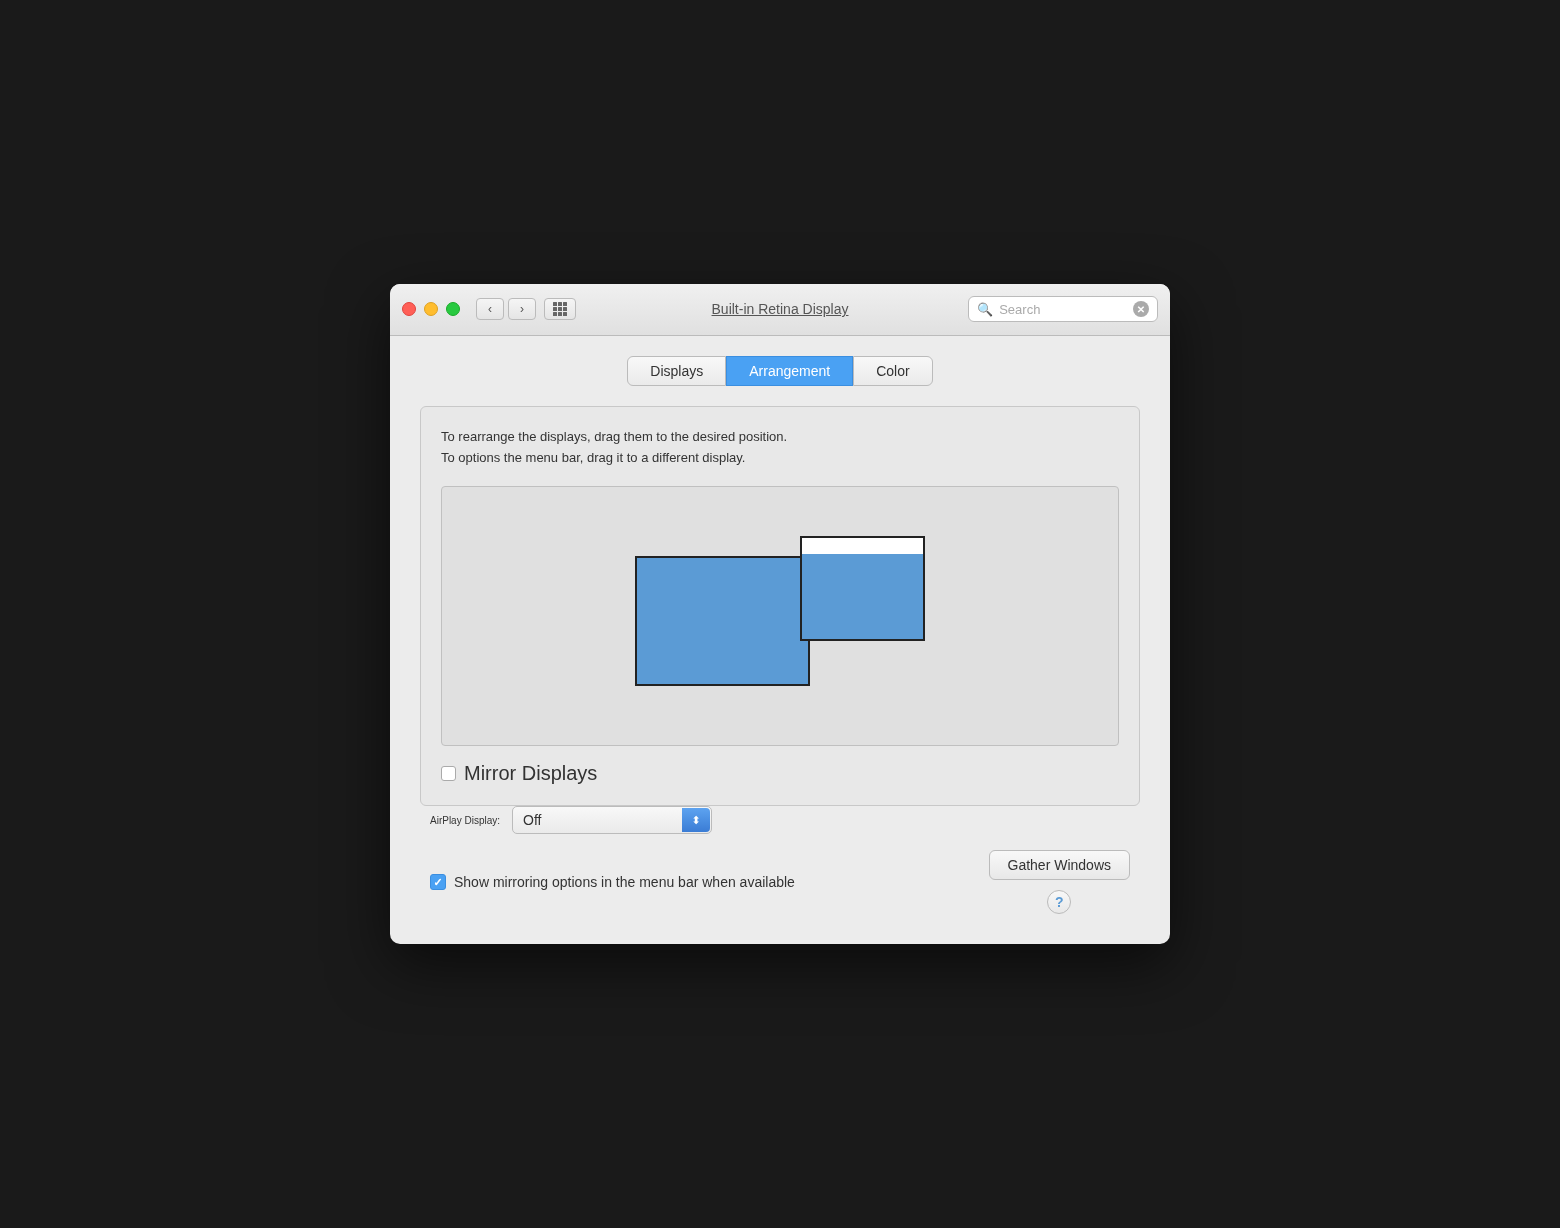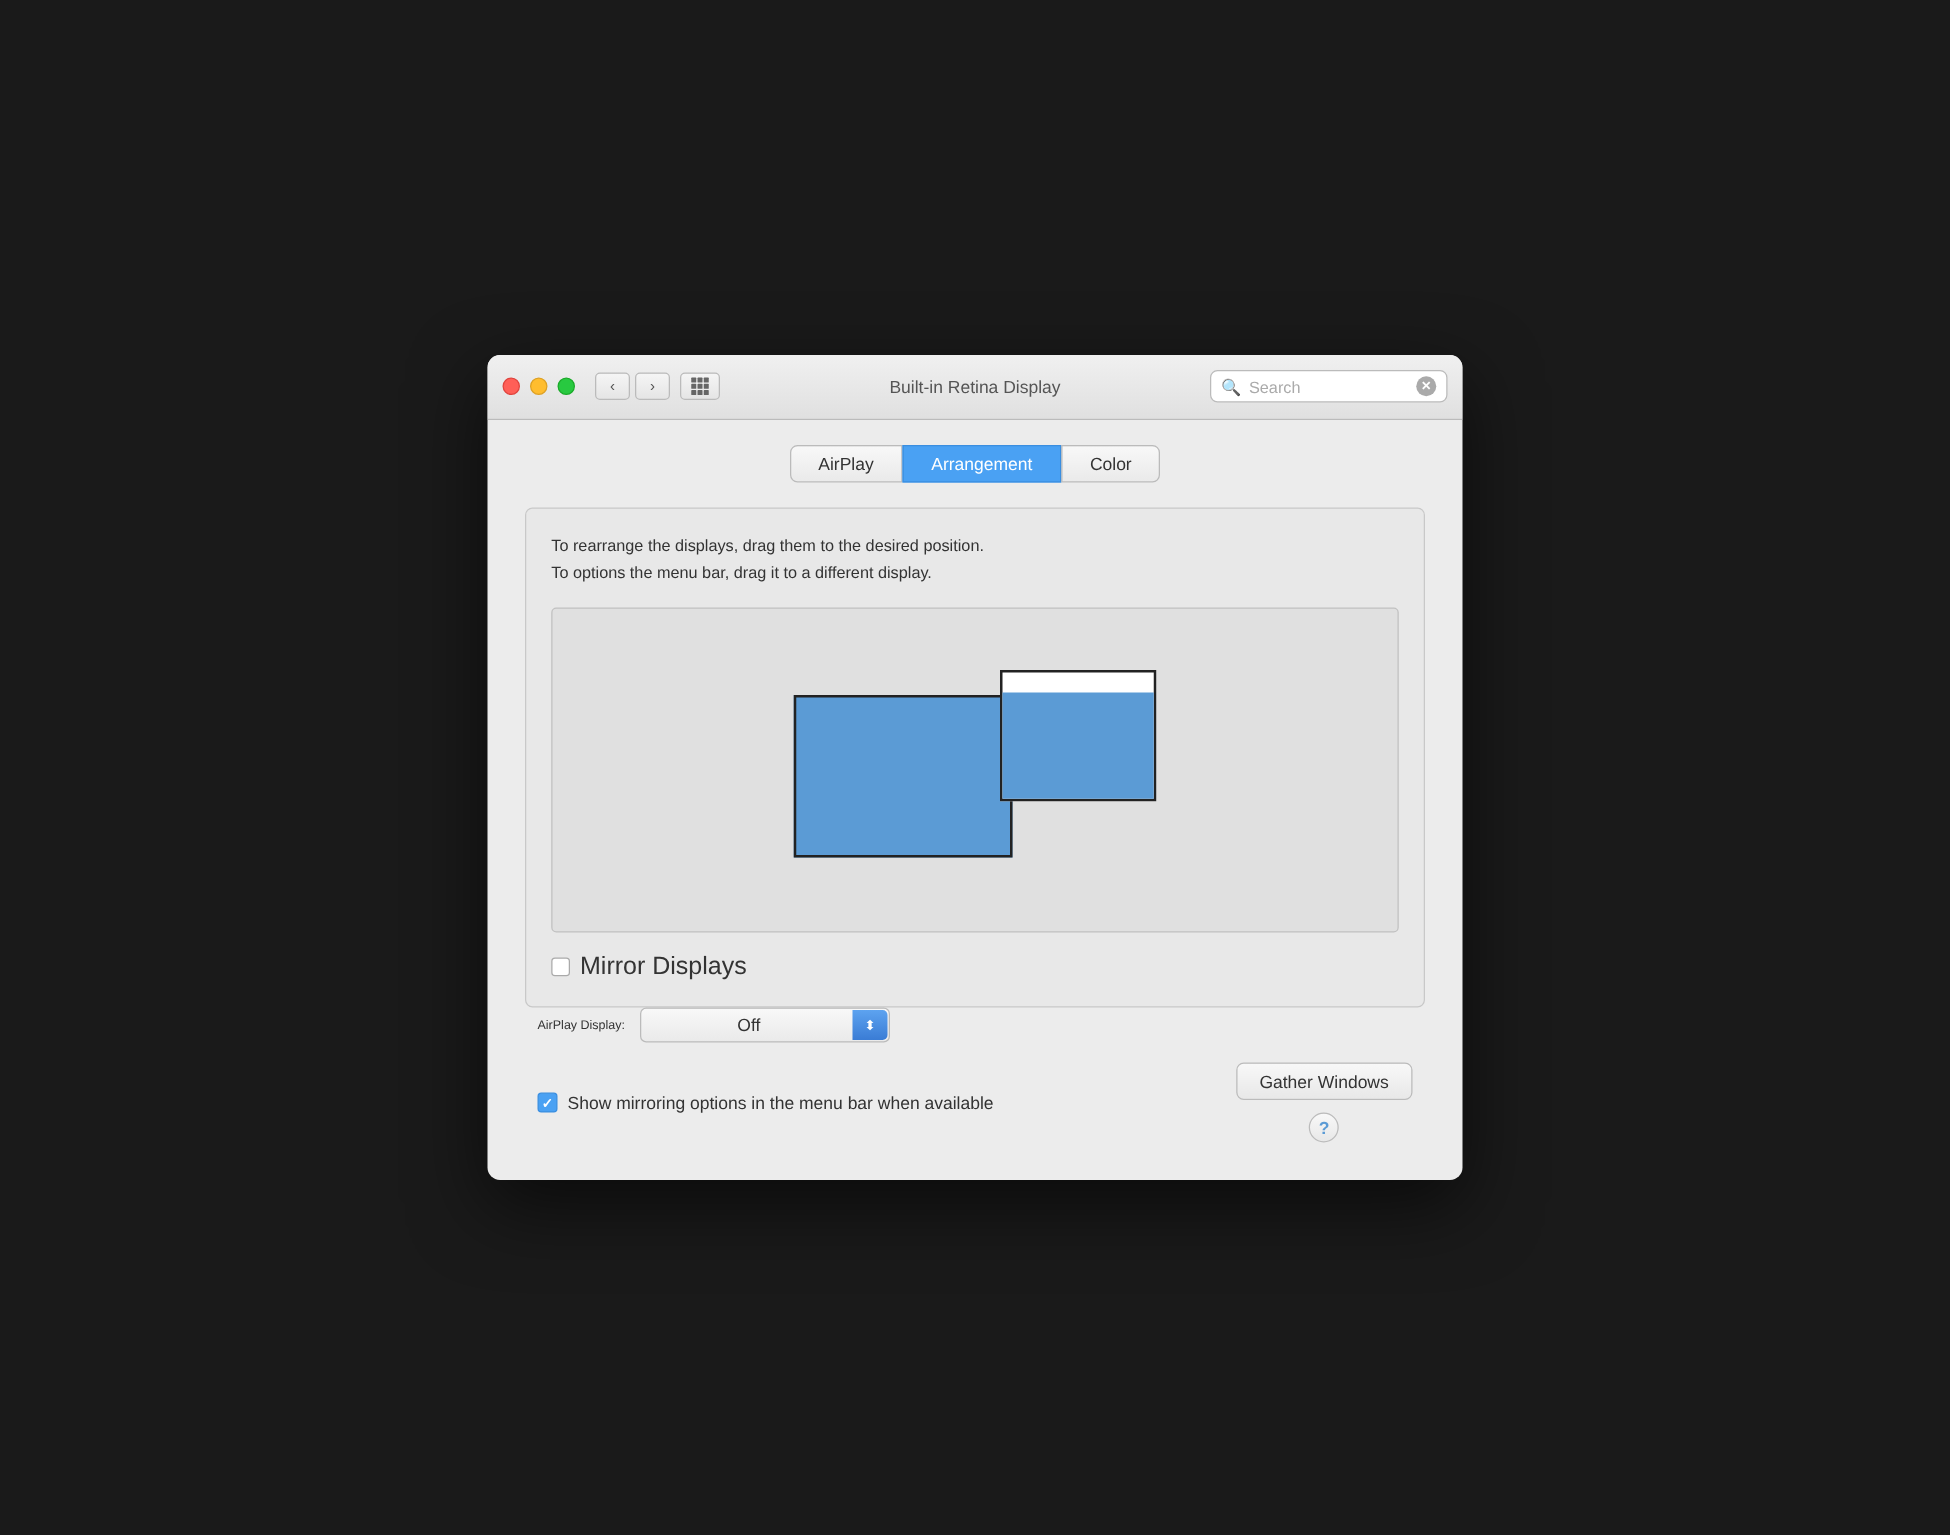--- a/index.html
+++ b/index.html
@@ -97,20 +97,21 @@
     }
 
     .title-text {
       position: absolute;
       left: 50%;
       transform: translateX(-50%);
       font-size: 14px;
       color: #555;
       font-weight: 500;
       white-space: nowrap;
+      text-decoration: underline;
     }
 
     .search-box {
       margin-left: auto;
       display: flex;
       align-items: center;
       background: white;
       border: 1px solid #bbb;
       border-radius: 6px;
       padding: 4px 8px;
@@ -314,21 +315,20 @@
       appearance: none;
       -webkit-appearance: none;
       background: linear-gradient(to bottom, #f8f8f8, #eaeaea);
       border: 1px solid #bbb;
       border-radius: 5px;
       padding: 5px 36px 5px 10px;
       font-size: 14px;
       color: #333;
       cursor: pointer;
       width: 200px;
-      text-align: center;
     }
 
     .select-arrow {
       position: absolute;
       right: 2px;
       top: 50%;
       transform: translateY(-50%);
       width: 28px;
       height: 24px;
       background: linear-gradient(to bottom, #5da3f0, #3a7cd5);
@@ -444,21 +444,21 @@
     <div class="search-box">
       <span class="search-icon-svg">🔍</span>
       <input class="search-input" type="text" value="" placeholder="Search" style="">
       <div class="search-clear">✕</div>
     </div>
   </div>
 
   <div class="content">
 
     <div class="tabs">
-      <div class="tab">AirPlay</div>
+      <div class="tab">Displays</div>
       <div class="tab active">Arrangement</div>
       <div class="tab">Color</div>
     </div>
 
     <div class="panel">
       <div class="instruction-text">
         <div>To rearrange the displays, drag them to the desired position.</div>
         <div>To options the menu bar, drag it to a different display.</div>
       </div>
 

